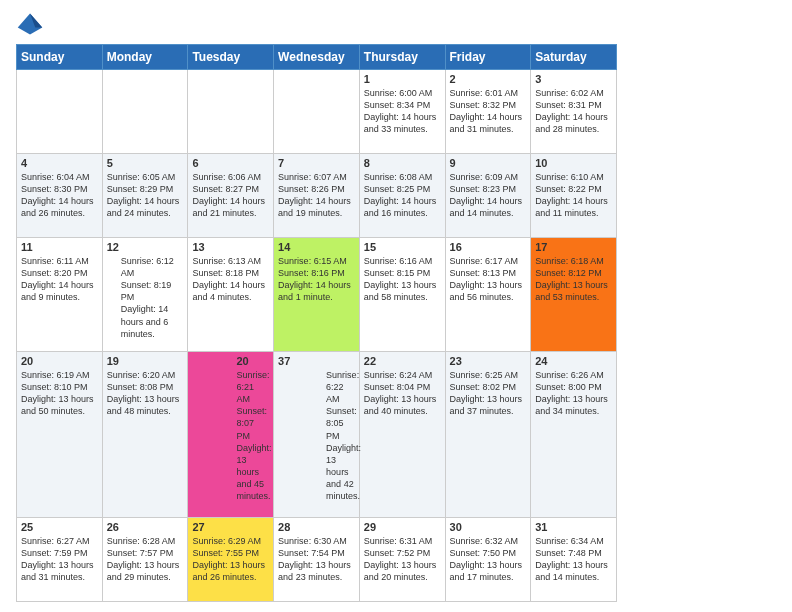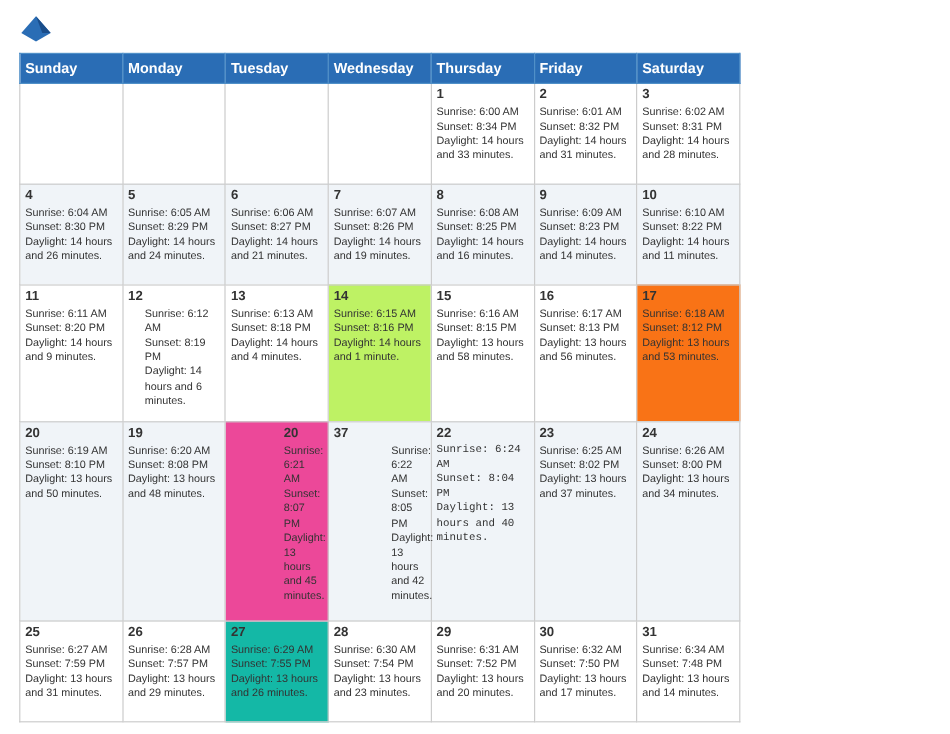--- a/index.html
+++ b/index.html
@@ -268,21 +268,21 @@
 Daylight: 13 hours and 45 minutes.</div>
           </td>
           <td style="background: rgb(240, 244, 248);">
             <div class="cell-day">37</div>
             <div class="cell-info" style="white-space: pre-line; margin-left: 48px;">Sunrise: 6:22 AM
 Sunset: 8:05 PM
 Daylight: 13 hours and 42 minutes.</div>
           </td>
           <td style="background: rgb(240, 244, 248);">
             <div class="cell-day">22</div>
-            <div class="cell-info" style="white-space: pre-line; font-family: Liberation Mono, monospace;">Sunrise: 6:24 AM
+            <div class="cell-info" style="white-space: pre-line;">Sunrise: 6:24 AM
 Sunset: 8:04 PM
 Daylight: 13 hours and 40 minutes.</div>
           </td>
           <td style="background: rgb(240, 244, 248);">
             <div class="cell-day">23</div>
             <div class="cell-info" style="white-space: pre-line;">Sunrise: 6:25 AM
 Sunset: 8:02 PM
 Daylight: 13 hours and 37 minutes.</div>
           </td>
           <td style="background: rgb(240, 244, 248);">
@@ -298,21 +298,21 @@
             <div class="cell-info" style="white-space: pre-line;">Sunrise: 6:27 AM
 Sunset: 7:59 PM
 Daylight: 13 hours and 31 minutes.</div>
           </td>
           <td style="background: rgb(255, 255, 255);">
             <div class="cell-day">26</div>
             <div class="cell-info" style="white-space: pre-line;">Sunrise: 6:28 AM
 Sunset: 7:57 PM
 Daylight: 13 hours and 29 minutes.</div>
           </td>
-          <td style="background: #14b8a6;">
+          <td style="background: #fde047;">
             <div class="cell-day">27</div>
             <div class="cell-info" style="white-space: pre-line;">Sunrise: 6:29 AM
 Sunset: 7:55 PM
 Daylight: 13 hours and 26 minutes.</div>
           </td>
           <td style="background: rgb(255, 255, 255);">
             <div class="cell-day">28</div>
             <div class="cell-info" style="white-space: pre-line;">Sunrise: 6:30 AM
 Sunset: 7:54 PM
 Daylight: 13 hours and 23 minutes.</div>

